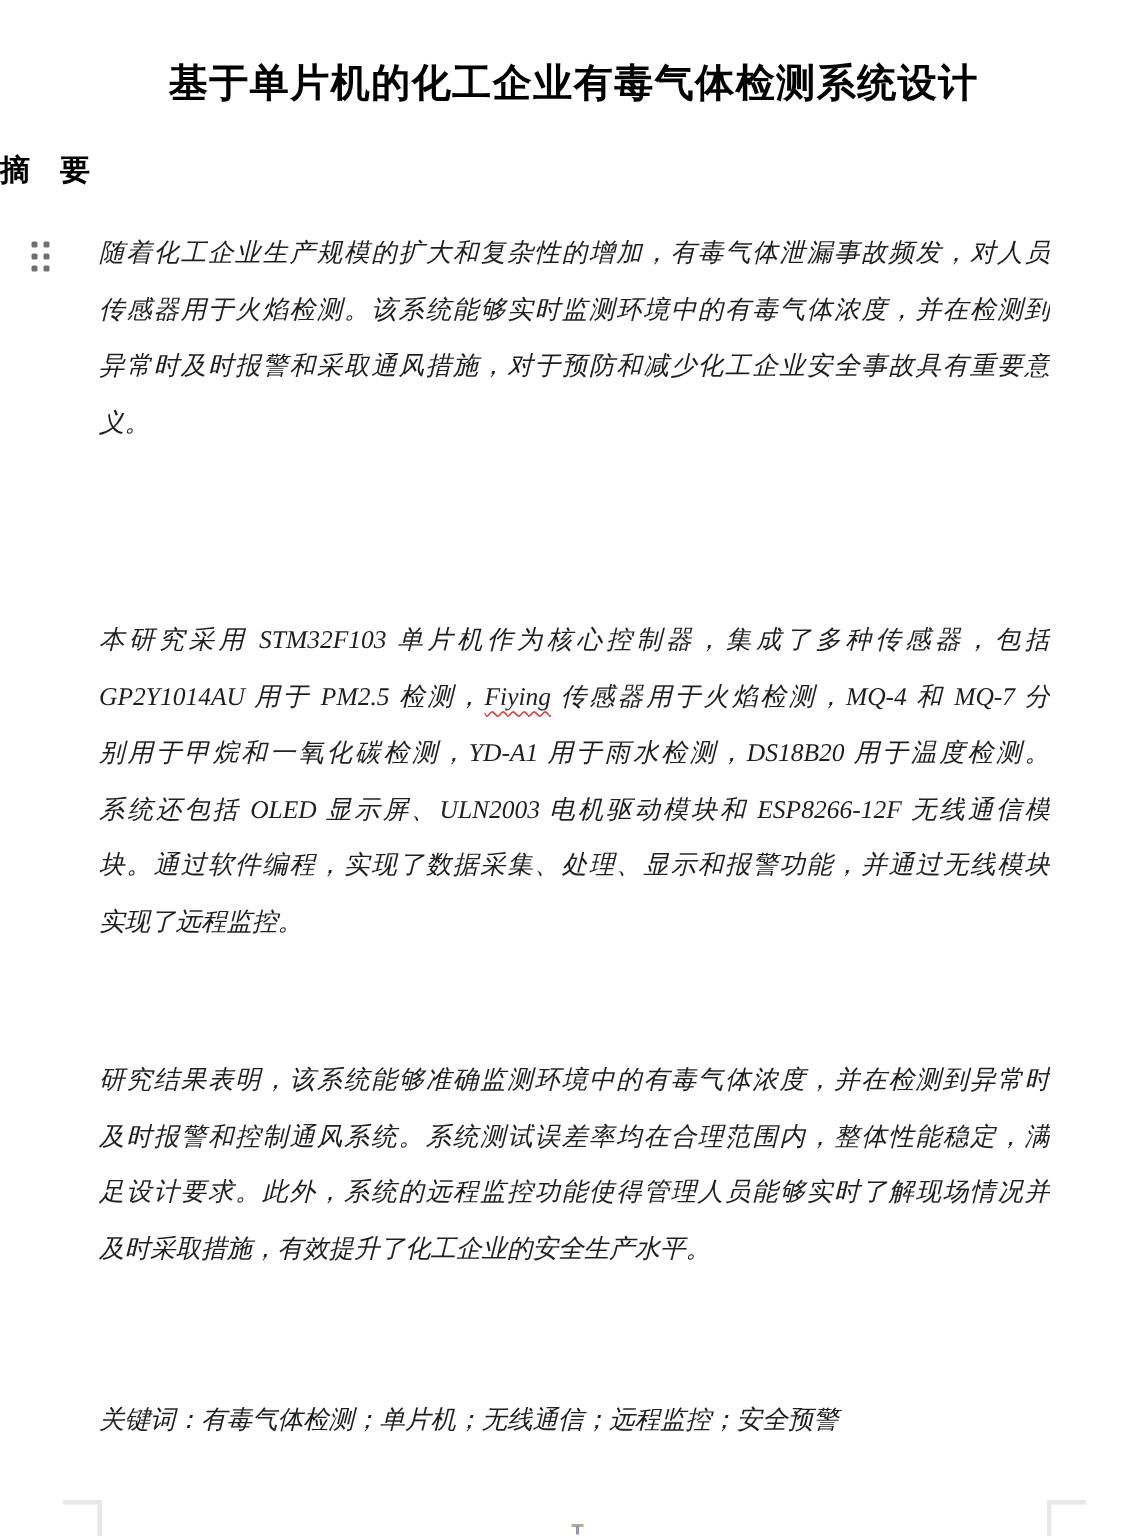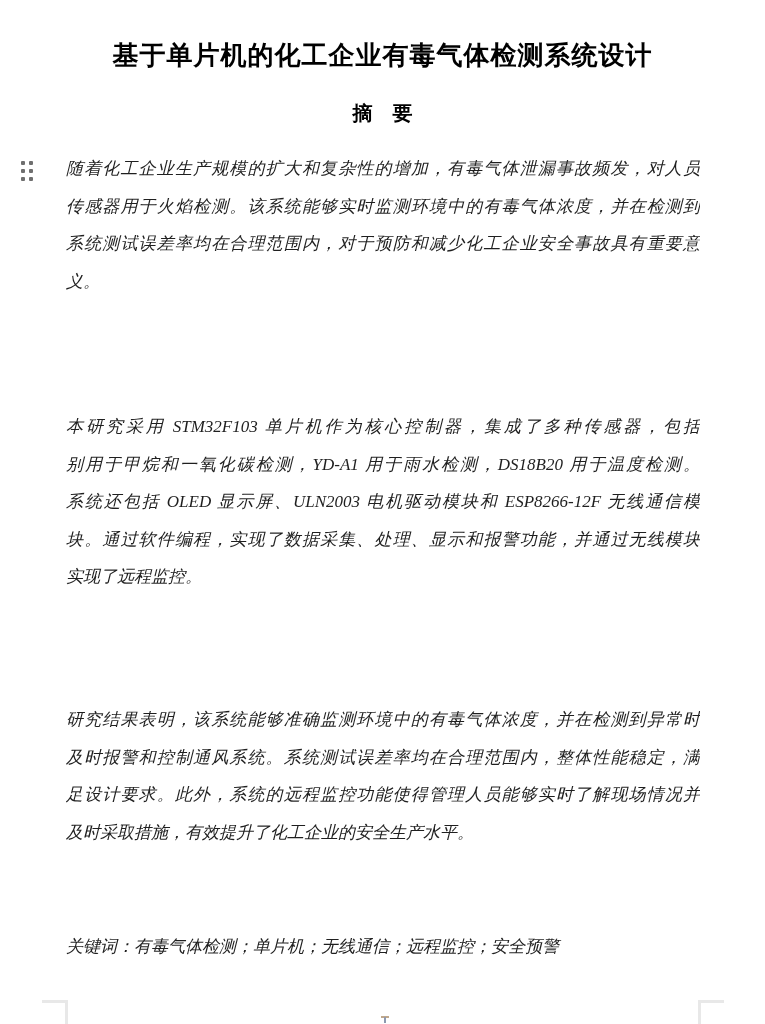--- a/index.html
+++ b/index.html
@@ -10,21 +10,21 @@
     color:#1f1f1f;
   }
   .doc-title{
     position:absolute;top:38px;left:0;width:765px;
     text-align:center;font-size:26px;font-weight:bold;color:#000;
     font-family:"Liberation Sans","DejaVu Sans",sans-serif;
     letter-spacing:1px;margin:0;
   }
   .abstract-heading{
     position:absolute;top:100px;left:0;width:765px;
-    text-align:center;font-size:20px;font-weight:bold;color:#000;
+    font-size:20px;font-weight:bold;color:#000;
     font-family:"Liberation Sans","DejaVu Sans",sans-serif;
     margin:0;
   }
   .para{
     position:absolute;left:66px;width:634px;
     font-size:17px;
     font-style:italic;
   }
   .p1{top:150px;}
   .p2{top:408px;}
@@ -76,26 +76,27 @@
     <span></span>
     <span></span>
     <span></span>
     <span></span>
     <span></span>
   </div>
 
   <div class="para p1">
     <div class="ln">随着化工企业生产规模的扩大和复杂性的增加，有毒气体泄漏事故频发，对人员</div>
     <div class="ln">传感器用于火焰检测。该系统能够实时监测环境中的有毒气体浓度，并在检测到</div>
-    <div class="ln">系统测试误差率均在合理范围内，对于预防和减少化工企业安全事故具有重要意</div>
+    <div class="ln">异常时及时报警和采取通风措施，对于预防和减少化工企业安全事故具有重要意</div>
     <div class="ln last">义。</div>
   </div>
 
   <div class="para p2">
     <div class="ln">本研究采用 STM32F103 单片机作为核心控制器，集成了多种传感器，包括</div>
+    <div class="ln"><span>GP2Y1014AU 用于 PM2.5 检测，</span><span class="misspell">Fiying</span><span> 传感器用于火焰检测，MQ-4 和 MQ-7 分</span></div>
     <div class="ln">别用于甲烷和一氧化碳检测，YD-A1 用于雨水检测，DS18B20 用于温度检测。</div>
     <div class="ln">系统还包括 OLED 显示屏、ULN2003 电机驱动模块和 ESP8266-12F 无线通信模</div>
     <div class="ln">块。通过软件编程，实现了数据采集、处理、显示和报警功能，并通过无线模块</div>
     <div class="ln last">实现了远程监控。</div>
   </div>
 
   <div class="para keywords">
     <div class="ln last">关键词：有毒气体检测；单片机；无线通信；远程监控；安全预警</div>
   </div>
 

